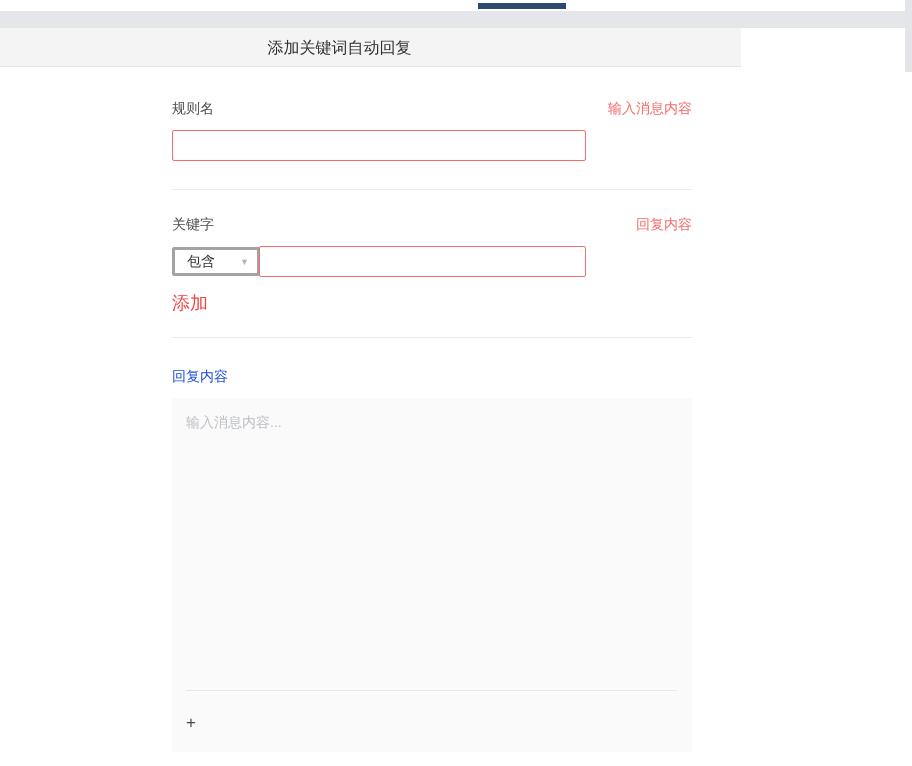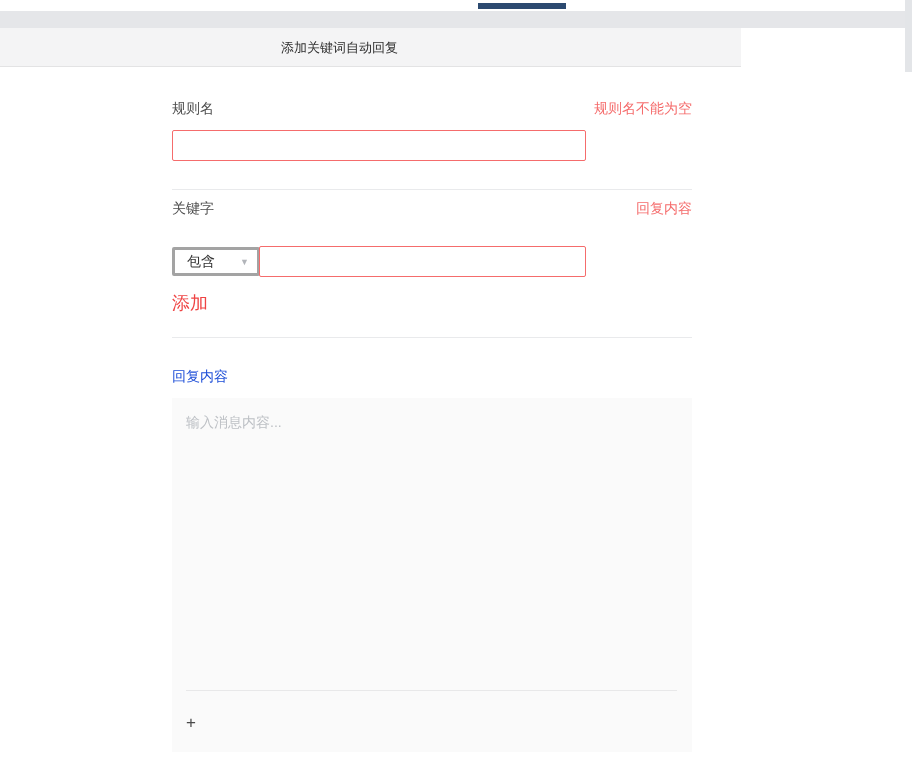--- a/index.html
+++ b/index.html
@@ -12,21 +12,21 @@
   }
 
   
   .topstrip { position: absolute; left: 0; top: 0; width: 912px; height: 11px; background: #ffffff; }
   .tab-indicator { position: absolute; left: 478px; top: 3px; width: 88px; height: 6px; background: #2c4a70; }
   .band { position: absolute; left: 0; top: 11px; width: 912px; height: 17px; background: #e5e6e9; }
   .header {
     position: absolute; left: 0; top: 28px; width: 741px; height: 39px;
     background: #f4f4f5; border-bottom: 1px solid #e3e3e4;
     text-align: center; line-height: 39px; padding-right: 62px;
-    font-size: 13px; color: #2f2f2f;
+    font-size: 16px; color: #2f2f2f;
   }
   .scroll-thumb { position: absolute; right: 0; top: 0; width: 7px; height: 72px; background: #e3e5e8; }
 
   
   .label-row {
     position: absolute; left: 172px; width: 520px; height: 17px;
     display: flex; justify-content: space-between; align-items: flex-start;
   }
   .lbl { color: #4d4d4d; font-size: 14px; }
   .err { color: #f56c6c; font-size: 14px; }
@@ -86,26 +86,26 @@
   <div class="tab-indicator"></div>
 </div>
 <div class="band"></div>
 <div class="header">
   <span>添加关键词自动回复</span>
 </div>
 <div class="scroll-thumb"></div>
 
 <div class="label-row" style="top:100px">
   <span class="lbl">规则名</span>
-  <span class="err">规则名不能为空</span>
+  <span class="err">输入消息内容</span>
 </div>
 <input class="inp rule-inp" type="text" value="" style="">
 <div class="divider d1"></div>
 
-<div class="label-row" style="top:200px">
+<div class="label-row" style="top:216px">
   <span class="lbl">关键字</span>
   <span class="err">回复内容</span>
 </div>
 <div class="select">
   <span class="sel-text">包含</span>
   <span class="arrow">▼</span>
 </div>
 <input class="inp kw-inp" type="text" value="" style="">
 <a class="add-link">添加</a>
 <div class="divider d2"></div>

